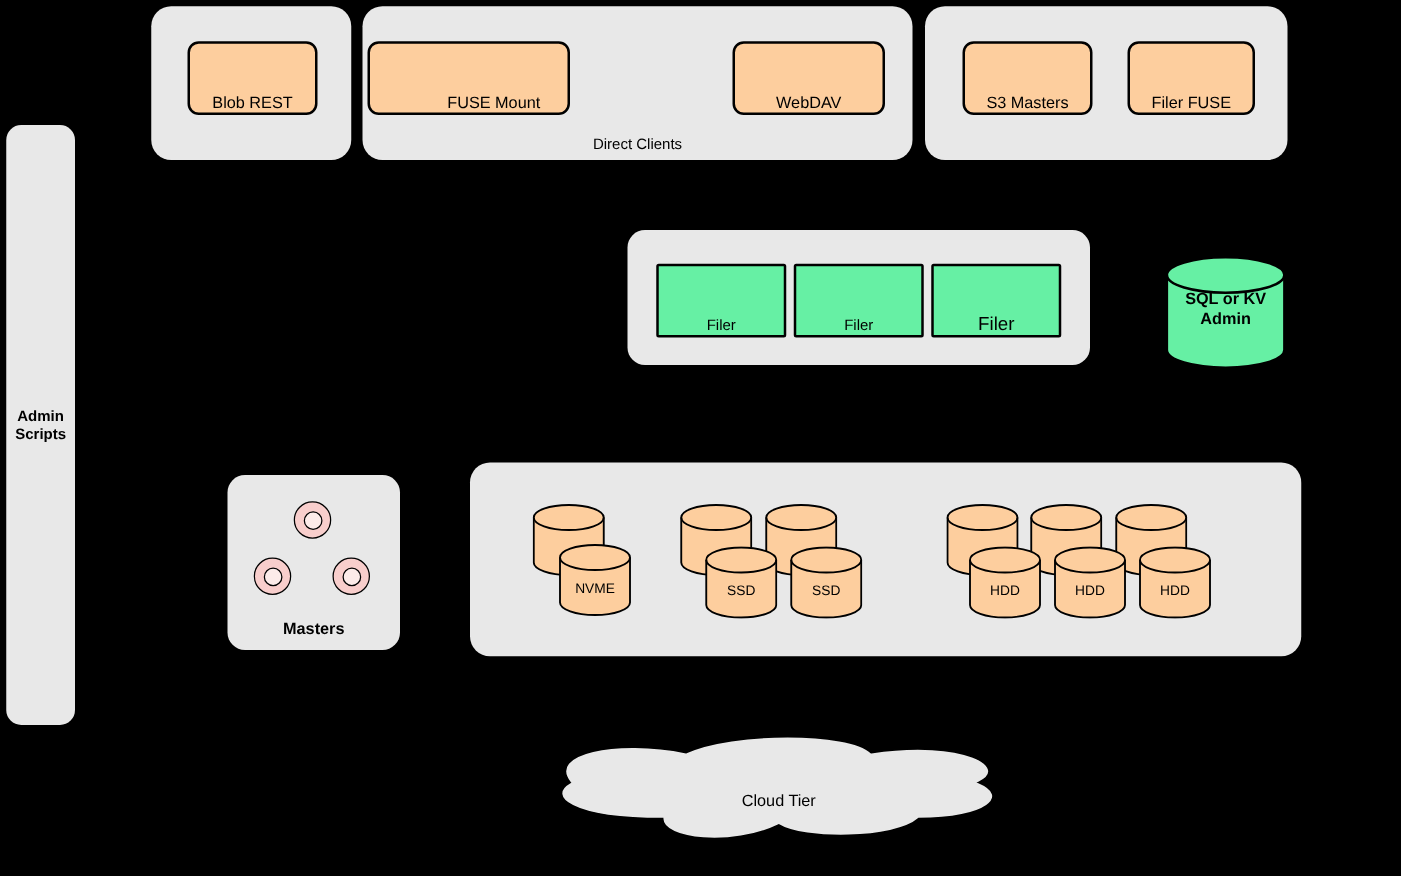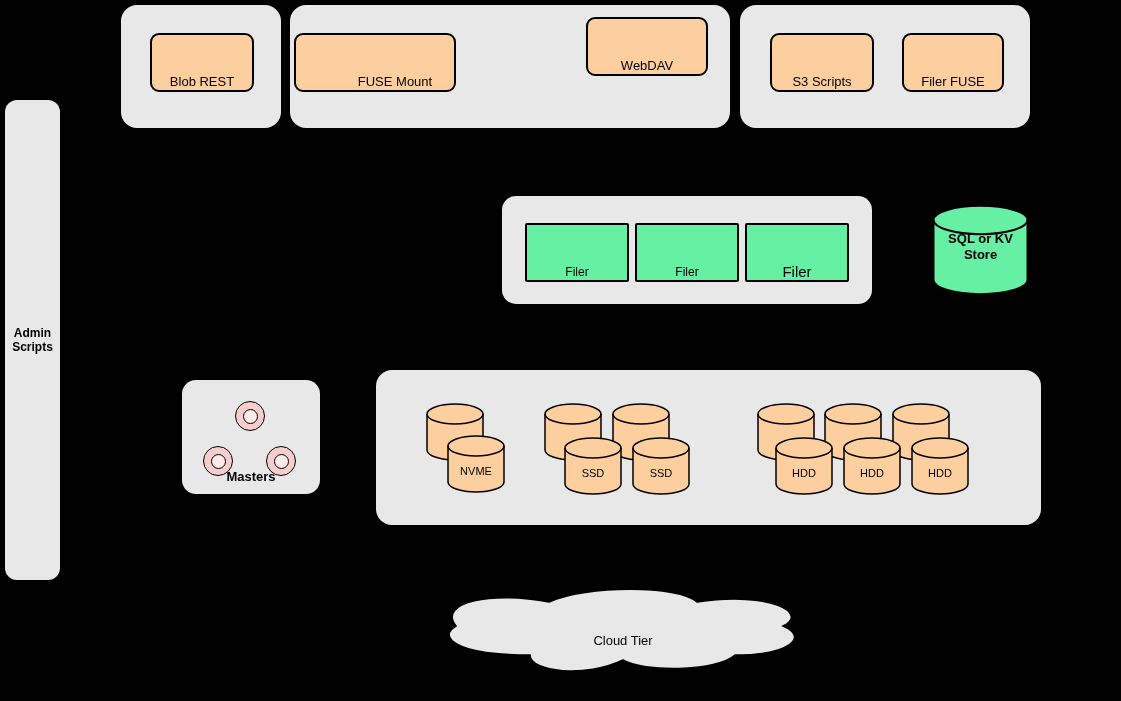--- a/index.html
+++ b/index.html
@@ -156,59 +156,60 @@
   <div class="panel" style="left:121px; top:5px; width:160px; height:123px;">
     <div class="node orange" style="left:29px; top:28px; width:100px; height:55px;">
       <span>Blob REST</span>
     </div>
   </div>
 
   <div class="panel" style="left:290px; top:5px; width:440px; height:123px;">
     <div class="node orange" style="left:4px; top:28px; width:118px; height:55px;padding-left:40px;">
       <span>FUSE Mount</span>
     </div>
-    <div class="node orange" style="left:296px; top:12px; width:118px; height:55px;">
+    <div class="node orange" style="left:296px; top:28px; width:118px; height:55px;">
       <span>WebDAV</span>
     </div>
+    <div class="panel-caption">Direct Clients</div>
   </div>
 
   <div class="panel" style="left:740px; top:5px; width:290px; height:123px;">
     <div class="node orange" style="left:30px; top:28px; width:100px; height:55px;">
-      <span>S3 Scripts</span>
+      <span>S3 Masters</span>
     </div>
     <div class="node orange" style="left:162px; top:28px; width:98px; height:55px;">
       <span>Filer FUSE</span>
     </div>
   </div>
 
   <div class="admin-bar">
     <span>Admin Scripts</span>
   </div>
 
-  <div class="panel" style="left:502px; top:196px; width:370px; height:108px; border-radius:14px;">
+  <div class="panel" style="left:502px; top:184px; width:370px; height:108px; border-radius:14px;">
     <div class="node green" style="left:23px; top:27px; width:100px; height:55px;">
       <span>Filer</span>
     </div>
     <div class="node green" style="left:133px; top:27px; width:100px; height:55px;">
       <span>Filer</span>
     </div>
     <div class="node green filer-large" style="left:243px; top:27px; width:100px; height:55px;">
       <span>Filer</span>
     </div>
   </div>
 
   <div class="sql-cyl">
     <svg width="97" height="90" viewBox="0 0 97 90">
       <path class="sql-body" d="M1.5,15 A46.5,14 0 0 1 95.5,15 L95.5,75 A46.5,14 0 0 1 1.5,75 Z"></path>
       <path class="sql-rim" d="M1.5,15 A46.5,14 0 0 0 95.5,15"></path>
     </svg>
-    <div class="sql-label">SQL or KV Store</div>
-  </div>
-
-  <div class="panel" style="left:182px; top:380px; width:138px; height:114px; border-radius:14px;">
+    <div class="sql-label">SQL or KV Admin</div>
+  </div>
+
+  <div class="panel" style="left:182px; top:380px; width:138px; height:140px; border-radius:14px;">
     <div class="master-circle" style="left:53px; top:21px;">
       <div class="master-inner"></div>
     </div>
     <div class="master-circle" style="left:21px; top:66px;">
       <div class="master-inner"></div>
     </div>
     <div class="master-circle" style="left:84px; top:66px;">
       <div class="master-inner"></div>
     </div>
     <div class="masters-label">Masters</div>

